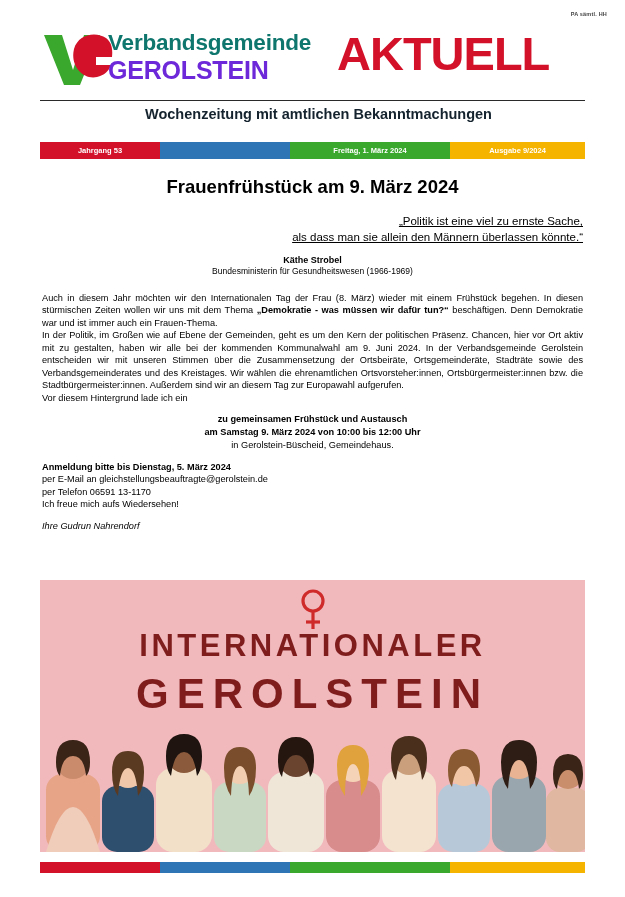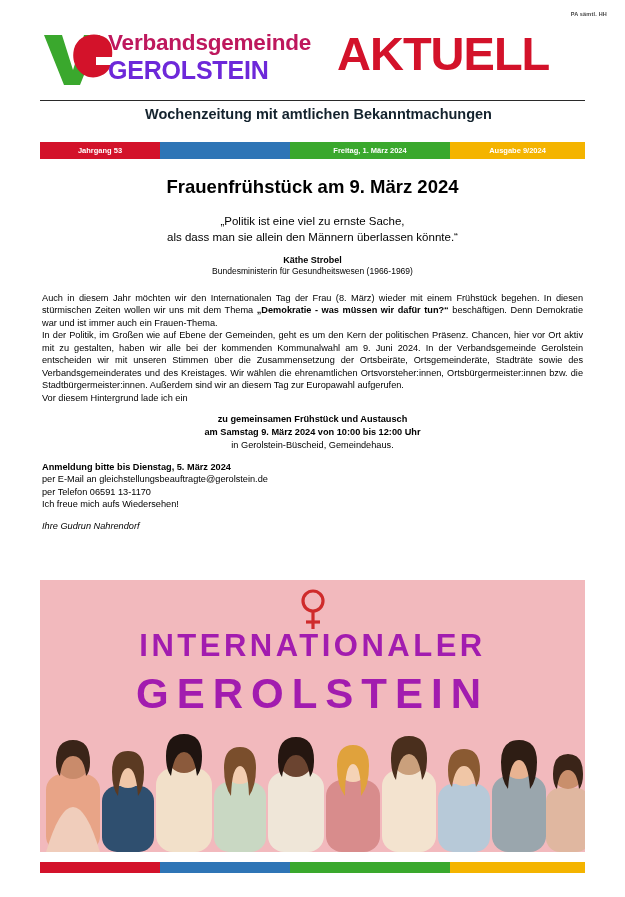--- a/index.html
+++ b/index.html
@@ -51,21 +51,21 @@
 
   .vg-name {
     position: absolute;
     left: 108px;
     top: 10px;
     line-height: 1.0;
   }
   .vg-name .l1 {
     font-size: 22.5px;
     font-weight: bold;
-    color: #be185d;
+    color: #0f766e;
     letter-spacing: -0.2px;
   }
   .vg-name .l2 {
     font-size: 25px;
     font-weight: bold;
     color: #6d28d9;
     letter-spacing: -0.2px;
     margin-top: 3px;
   }
   .aktuell {
@@ -127,24 +127,25 @@
     top: 176px;
     width: 541px;
   }
   .headline {
     text-align: center;
     font-size: 18.5px;
     font-weight: bold;
     margin: 0 0 16px 0;
   }
   .quote {
-    text-align: center;
+    text-align: right;
     font-size: 11.5px;
     line-height: 1.35;
     margin: 0 0 10px 0;
+    text-decoration: underline;
   }
   .attrib {
     text-align: center;
     font-size: 9px;
     font-weight: bold;
     margin: 0;
   }
   .attrib-sub {
     text-align: center;
     font-size: 8.5px;
@@ -189,21 +190,21 @@
     left: 50%;
     top: 8px;
     transform: translateX(-50%);
     z-index: 4;
   }
   .poster .title1, .poster .title2 {
     position: absolute;
     width: 100%;
     text-align: center;
     font-weight: bold;
-    color: #a21caf;
+    color: #7f1d1d;
     letter-spacing: 3.5px;
     z-index: 4;
     font-family: "Liberation Sans", sans-serif;
   }
   .poster .title1 { top: 48px;  font-size: 31px; }
   .poster .title2 { top: 90px;  font-size: 42px; letter-spacing: 8px; }
 
   .crowd {
     position: absolute;
     left: 0;

